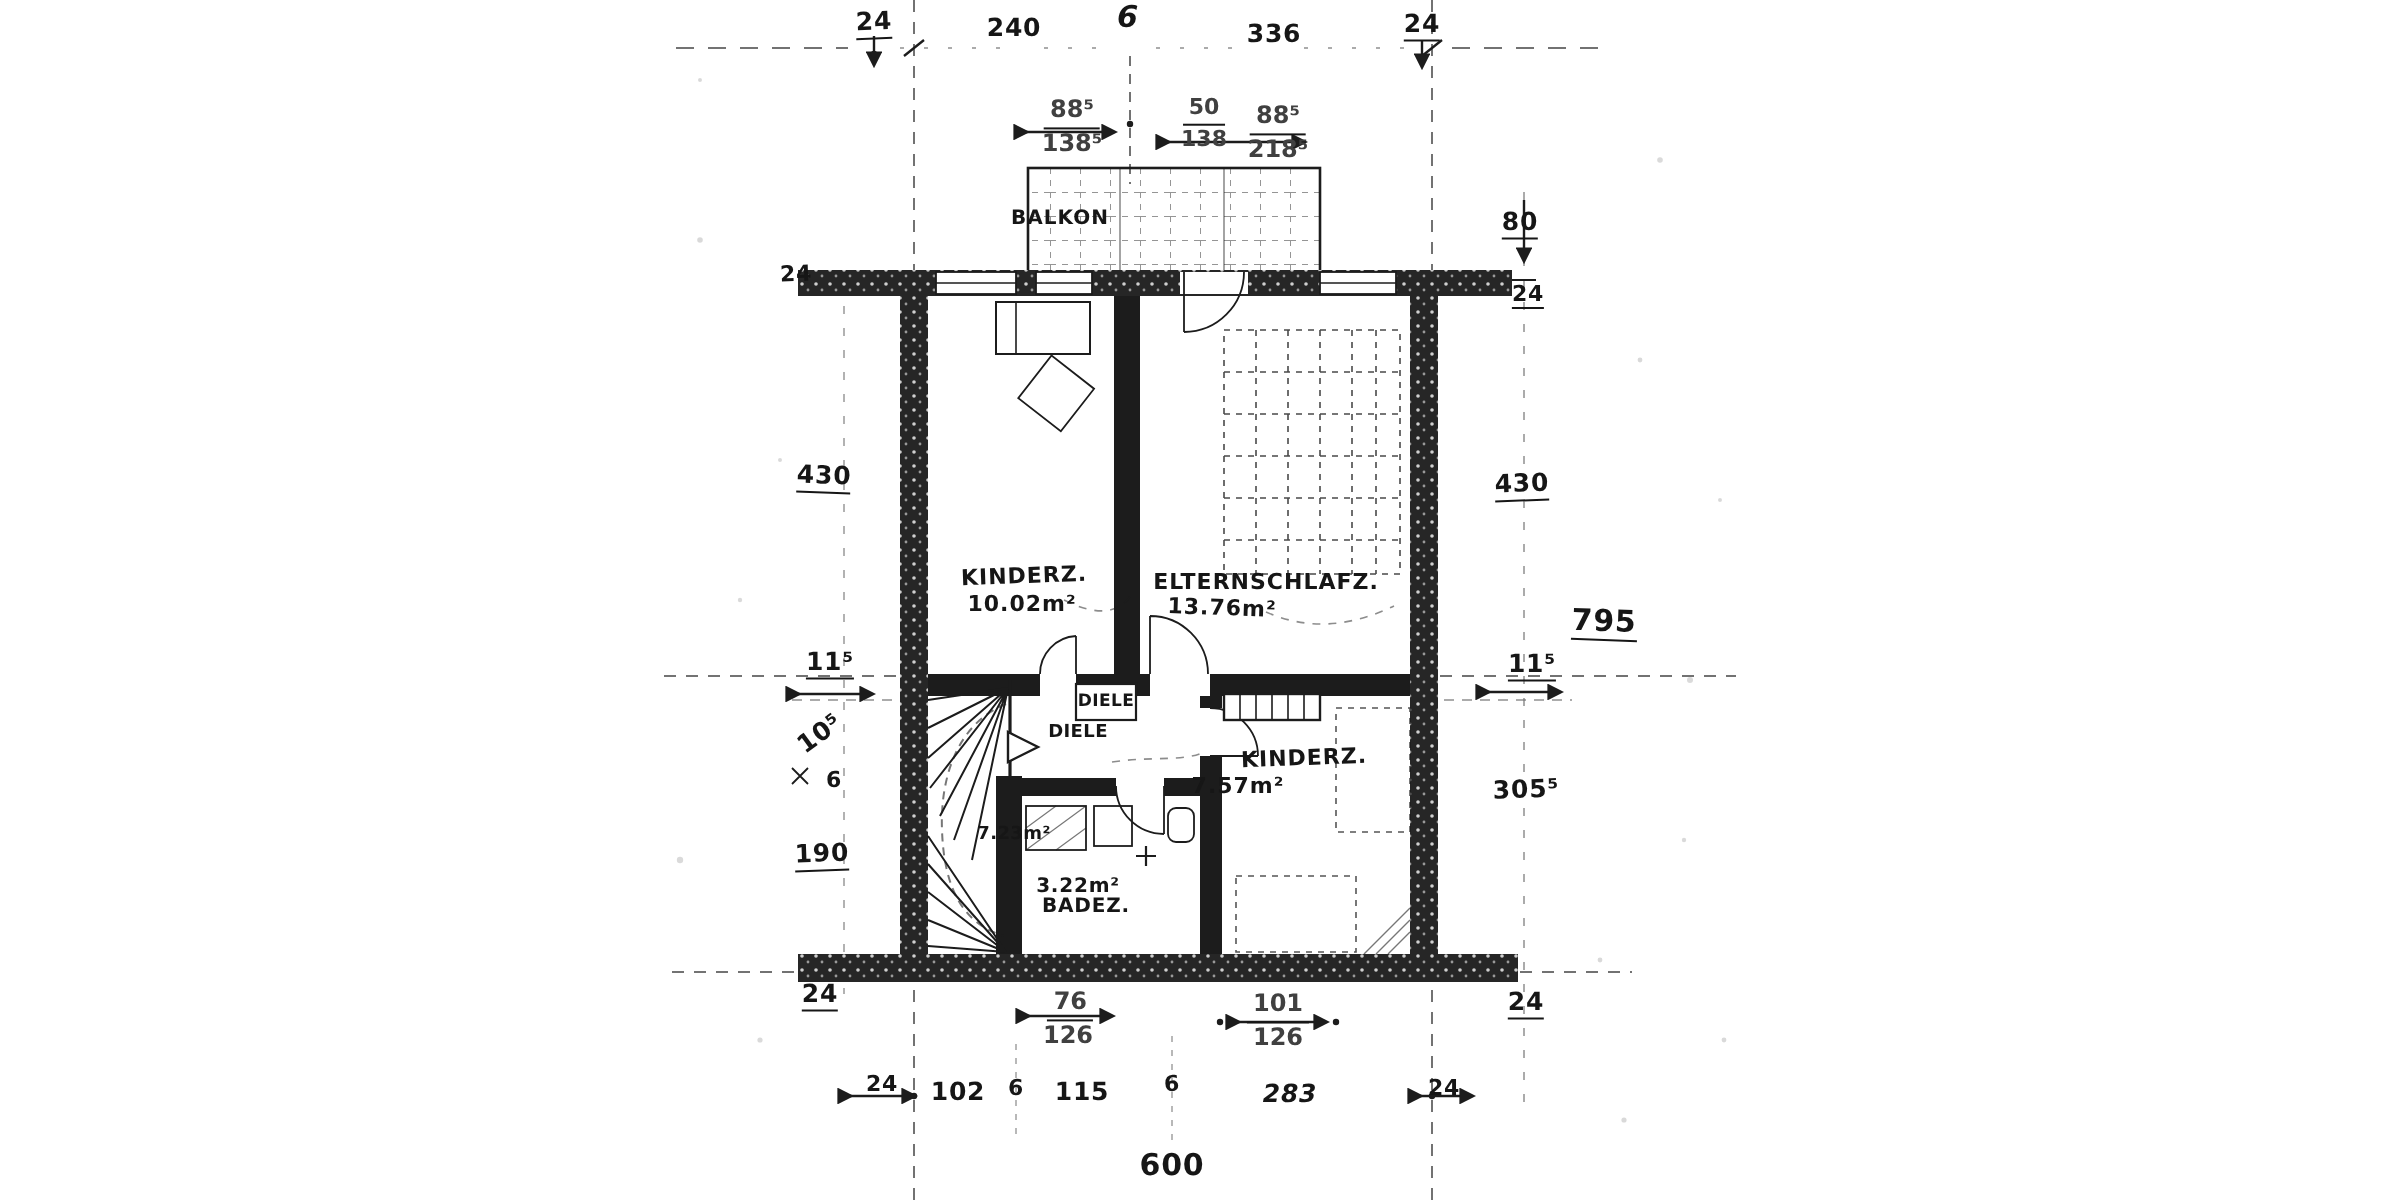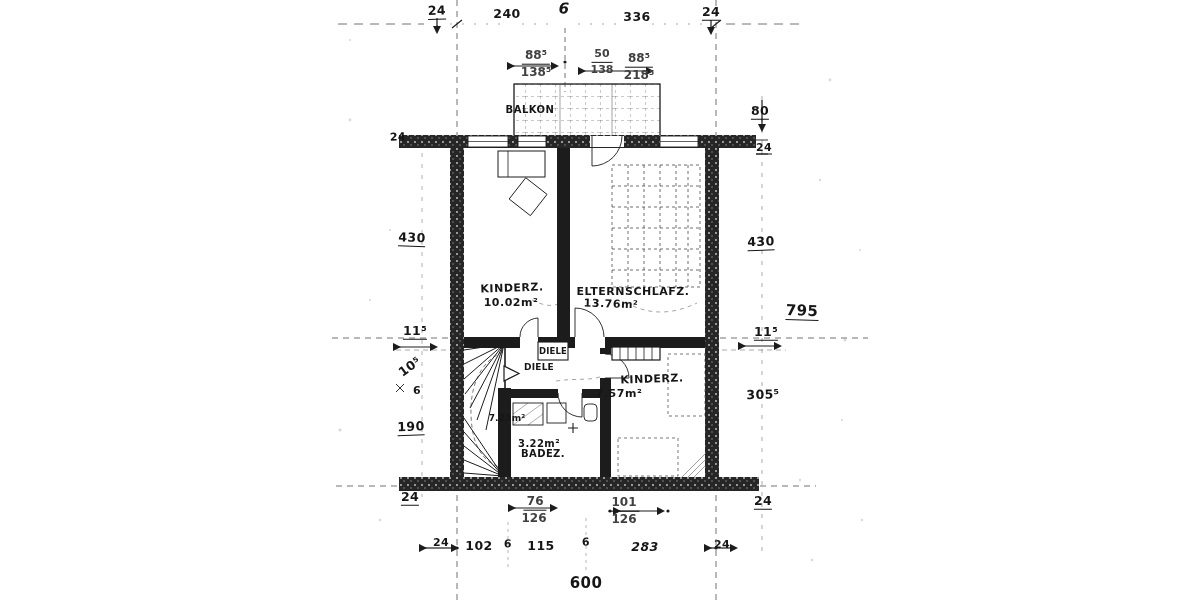--- a/index.html
+++ b/index.html
@@ -233,21 +233,21 @@
   <div class="lbl rot105" style="left:410px;top:367px;">10⁵</div>
   <div class="lbl sm" style="left:417px;top:390px;">6</div>
   <div class="lbl u rA" style="left:411px;top:428px;">190</div>
   <div class="lbl u" style="left:410px;top:498px;">24</div>
   <div class="lbl sm" style="left:441px;top:542px;">24</div>
 
   <div class="frac" style="left:534px;top:510px;align-items:flex-end;">
     <div class="num">76</div>
     <div class="den">126</div>
   </div>
-  <div class="frac rA" style="left:624px;top:511px;">
+  <div class="frac rA" style="left:639px;top:511px;">
     <div class="num">101</div>
     <div class="den">126</div>
   </div>
 
   <div class="lbl" style="left:479px;top:546px;">102</div>
   <div class="lbl sm rB" style="left:508px;top:544px;">6</div>
   <div class="lbl" style="left:541px;top:546px;">115</div>
   <div class="lbl sm rA" style="left:586px;top:542px;">6</div>
   <div class="lbl" style="left:645px;top:547px;font-style:italic;">283</div>
   <div class="lbl big" style="left:586px;top:583px;">600</div>

